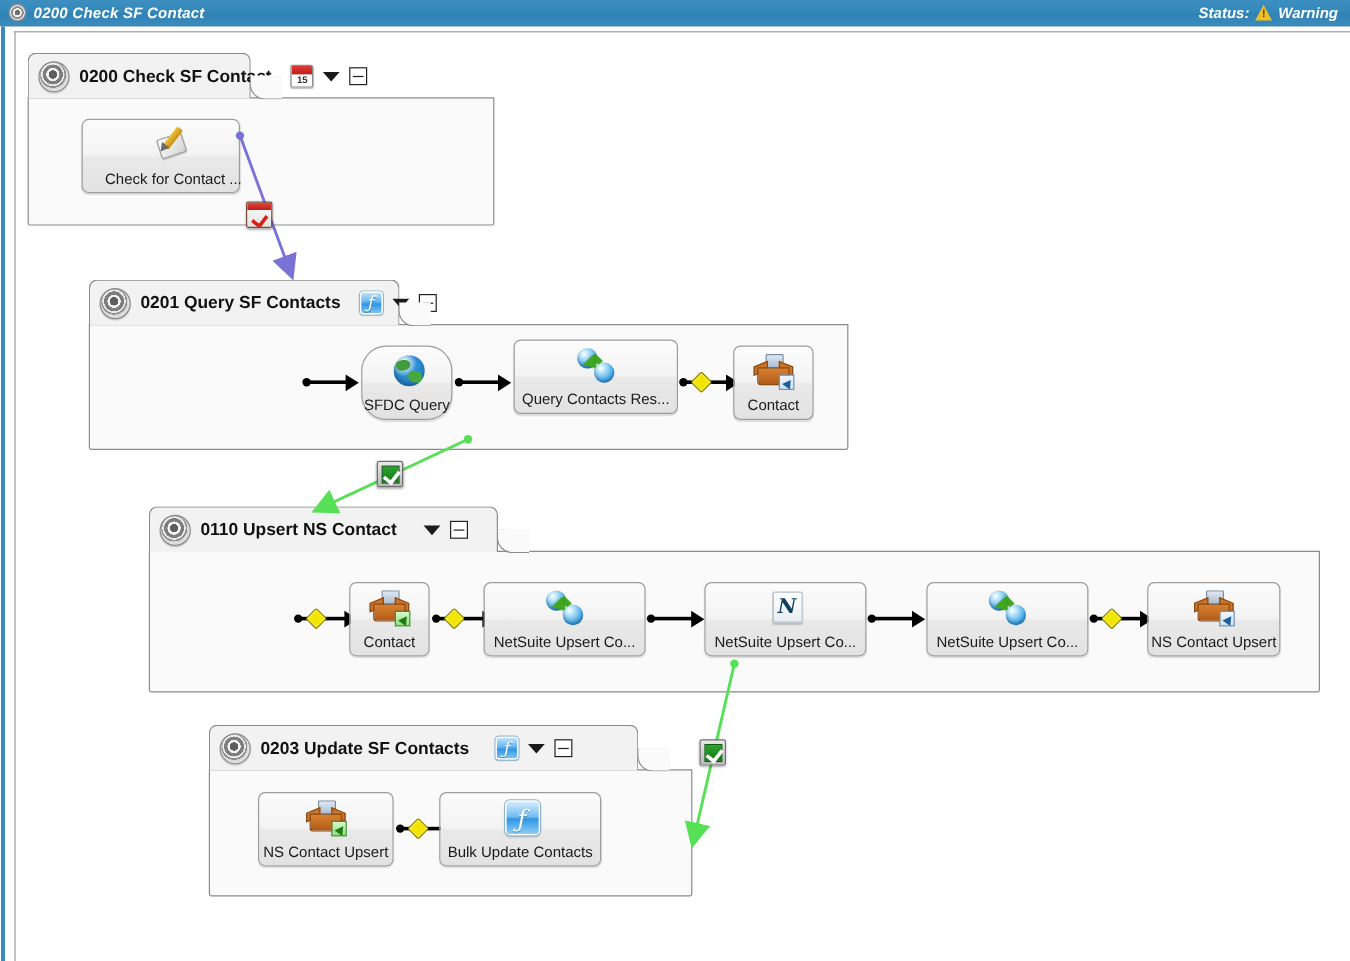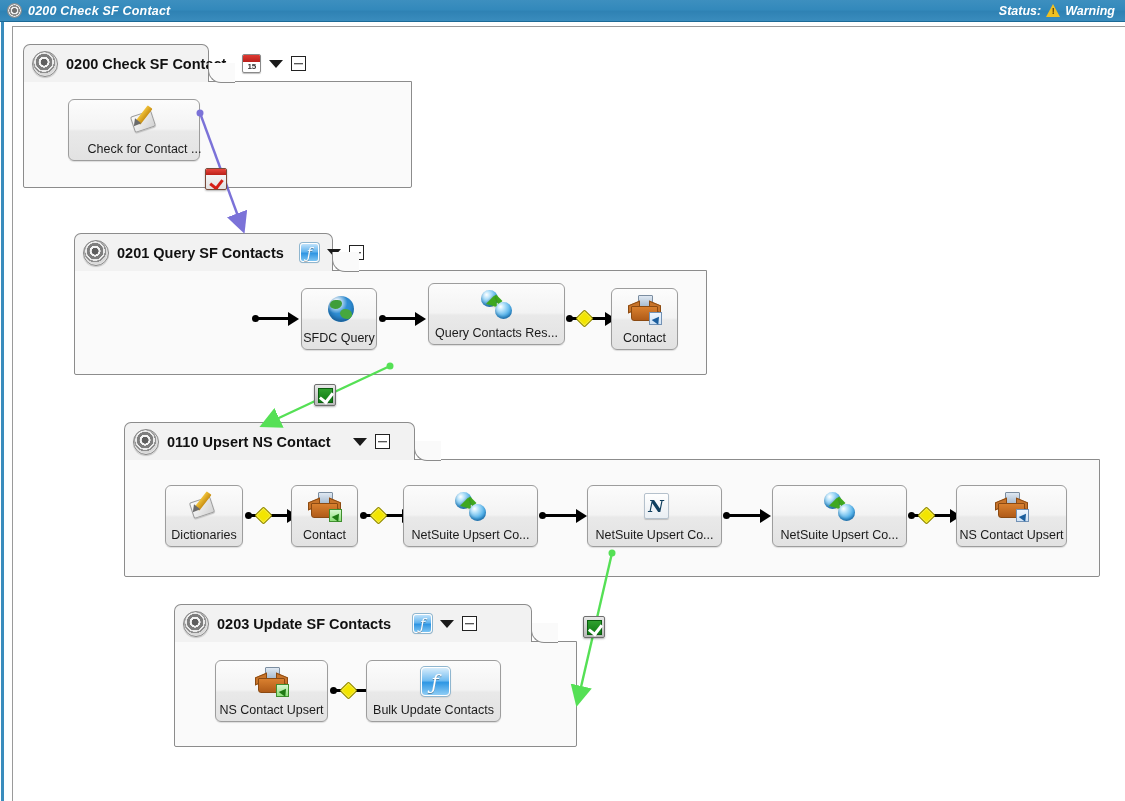--- a/index.html
+++ b/index.html
@@ -400,21 +400,21 @@
       <span class="caret"></span>
       <span class="minbox"></span>
     </div>
     <div class="panel-body" style="height:105px;">
 
 
       <div class="lnk" style="left:180px; top:46px; width:36px;"></div>
       <div class="dot" style="left:177px; top:44px;"></div>
       <div class="arrowhead" style="left:213px; top:41px;"></div>
 
-      <div class="node" style="left:226px; top:17px; width:76px; height:62px;">
+      <div class="node" style="left:226px; top:17px; width:76px; height:62px;border-radius:21px;">
         <span class="ico ico-globe">
             <i class="globe"></i>
           </span>
         <span class="nlabel">SFDC Query</span>
       </div>
 
       <div class="lnk" style="left:307px; top:46px; width:36px;"></div>
       <div class="dot" style="left:304px; top:44px;"></div>
       <div class="arrowhead" style="left:340px; top:41px;"></div>
 
@@ -449,28 +449,20 @@
   <div class="panel" style="left:124px; top:422px; width:976px;">
     <div class="panel-head" style="width:291px;">
       <span class="head-gear"></span>
       <span class="panel-title">0110 Upsert NS Contact</span>
       <span class="hdr-spacer"></span>
       <span class="caret"></span>
       <span class="minbox"></span>
     </div>
     <div class="panel-body" style="height:118px;">
 
-      <div class="node" style="left:40px; top:25px; width:78px; height:62px;">
-        <span class="ico ico-pencil">
-          <i class="pg"></i>
-            <i class="pc"></i>
-            <i class="pt"></i>
-        </span>
-        <span class="nlabel">Dictionaries</span>
-      </div>
 
       <div class="lnk" style="left:123px; top:54px; width:42px;"></div>
       <div class="dot" style="left:120px; top:52px;"></div>
       <div class="ydot" style="left:132px; top:49px;"></div>
       <div class="arrowhead" style="left:162px; top:49px;"></div>
 
       <div class="node" style="left:166px; top:25px; width:67px; height:62px;">
         <span class="ico ico-box">
           <i class="paper"></i>
             <i class="flapL"></i>

